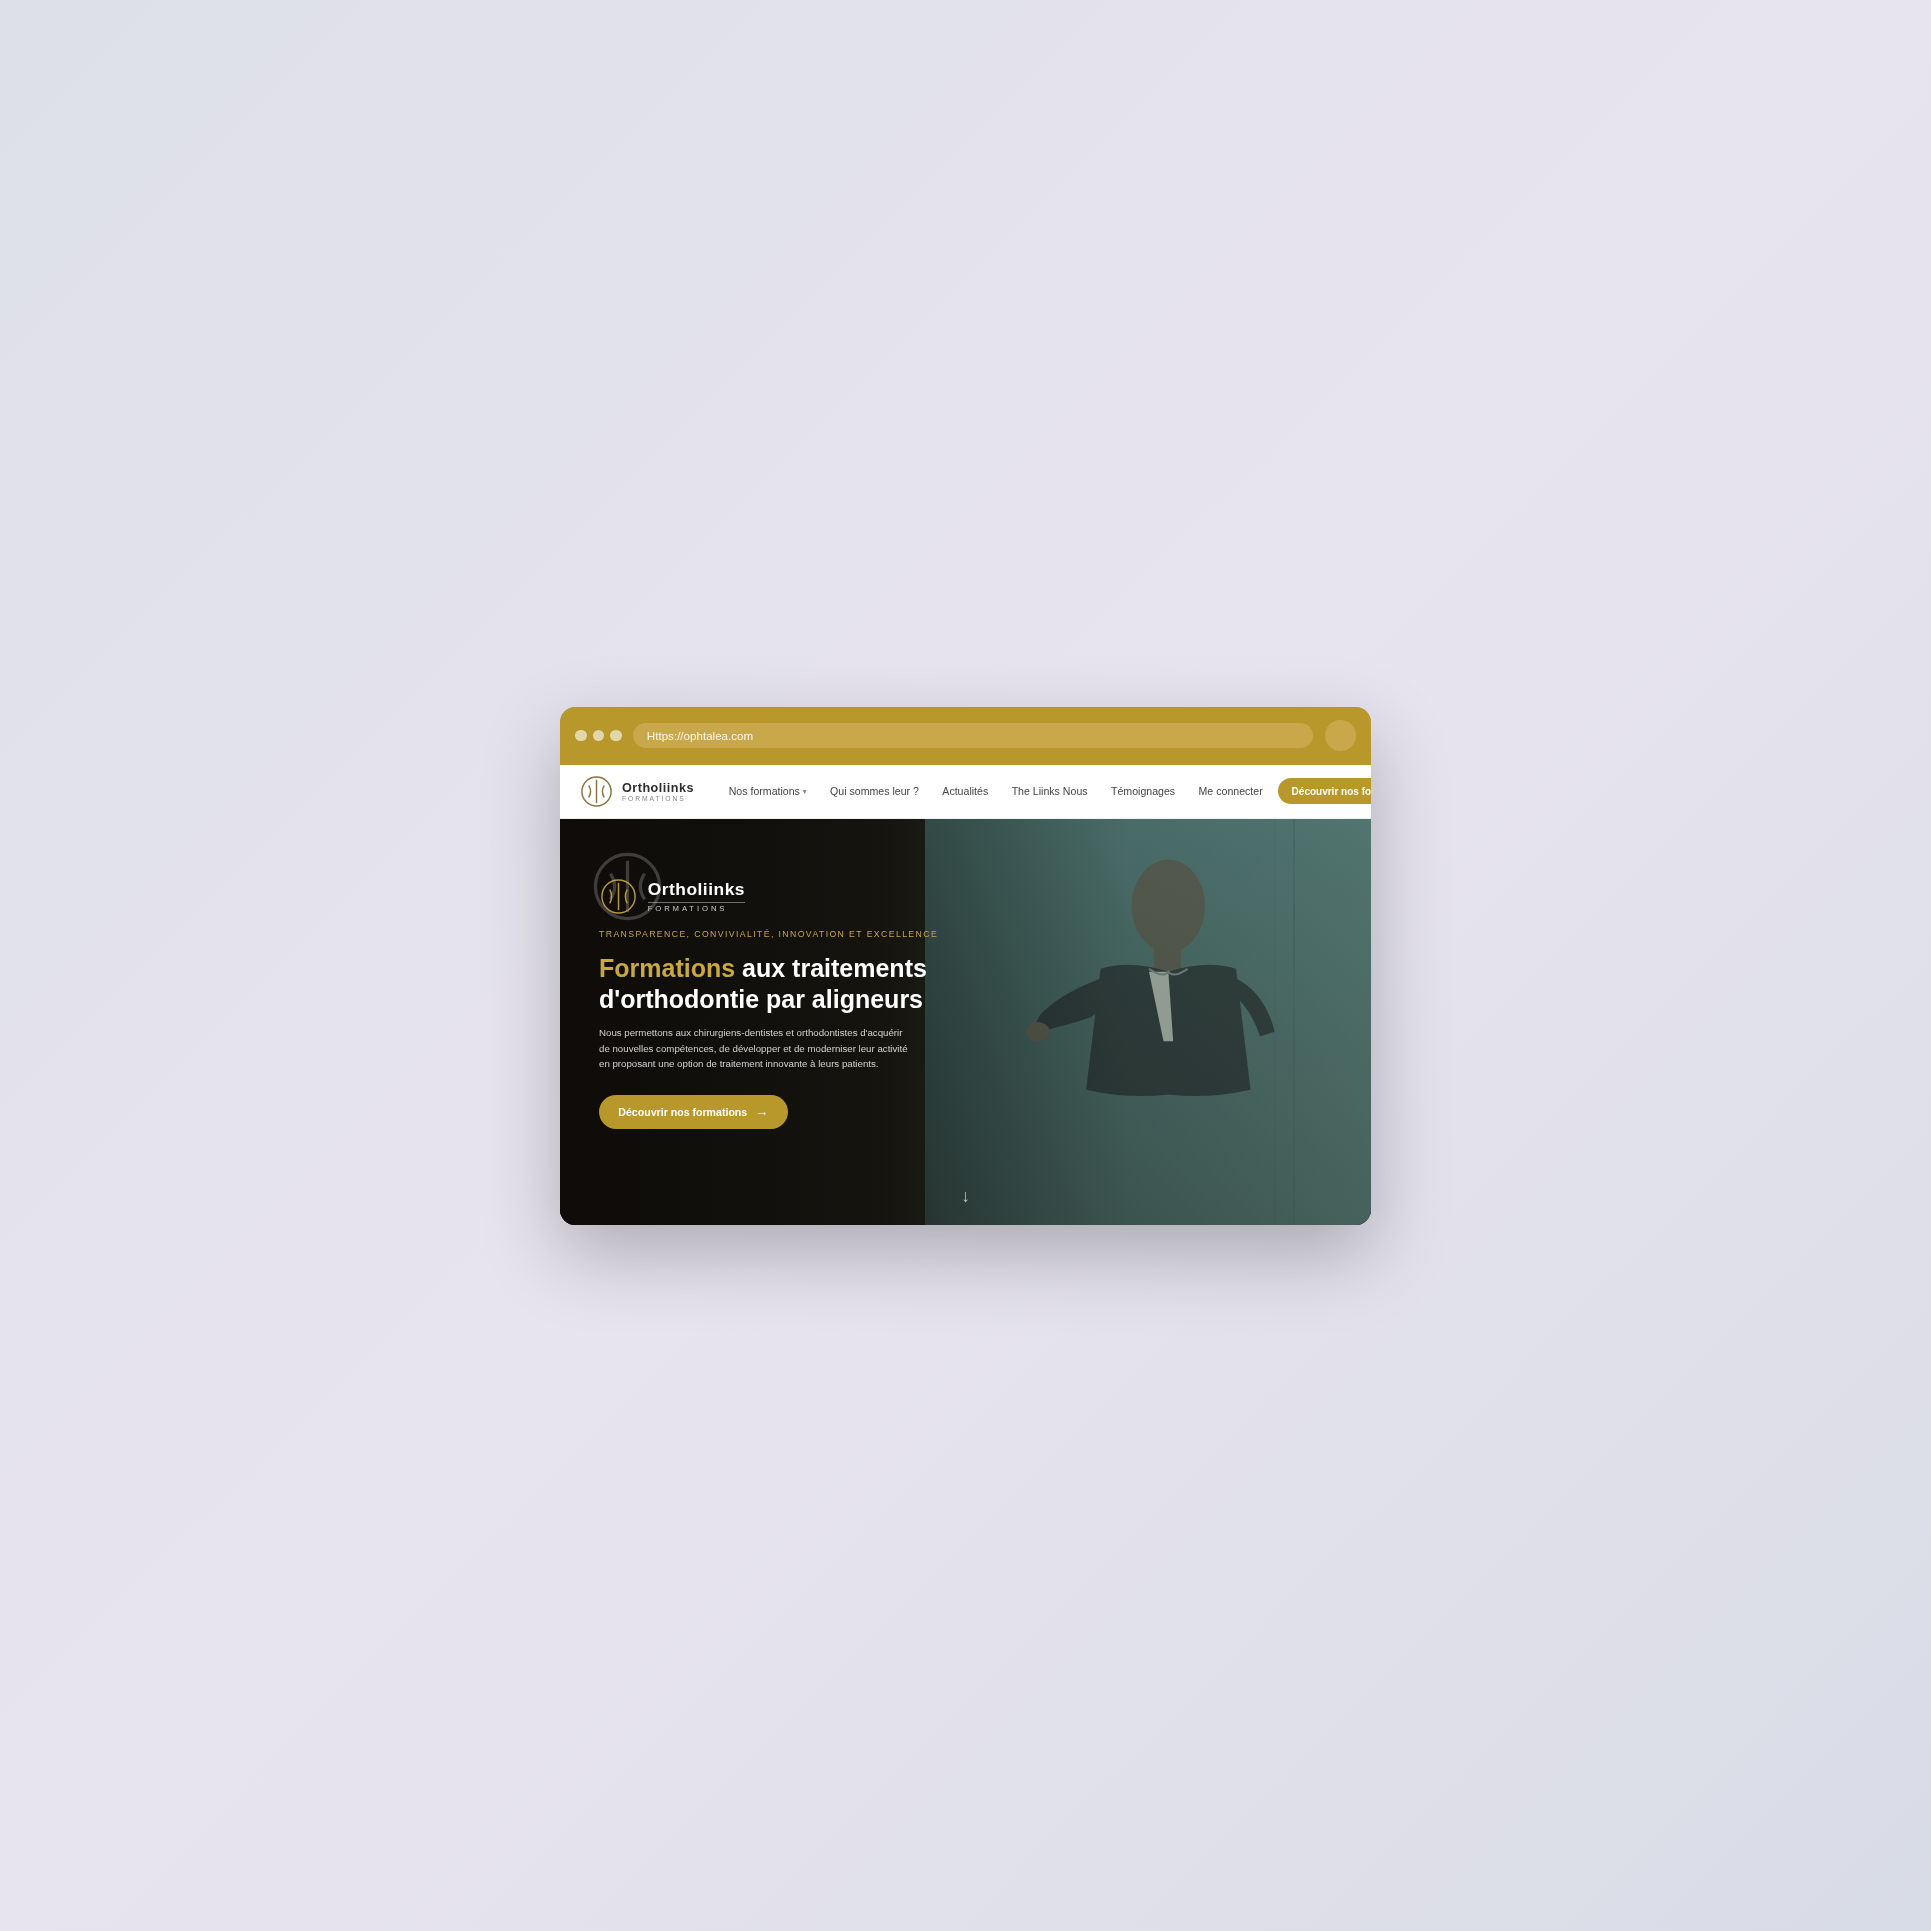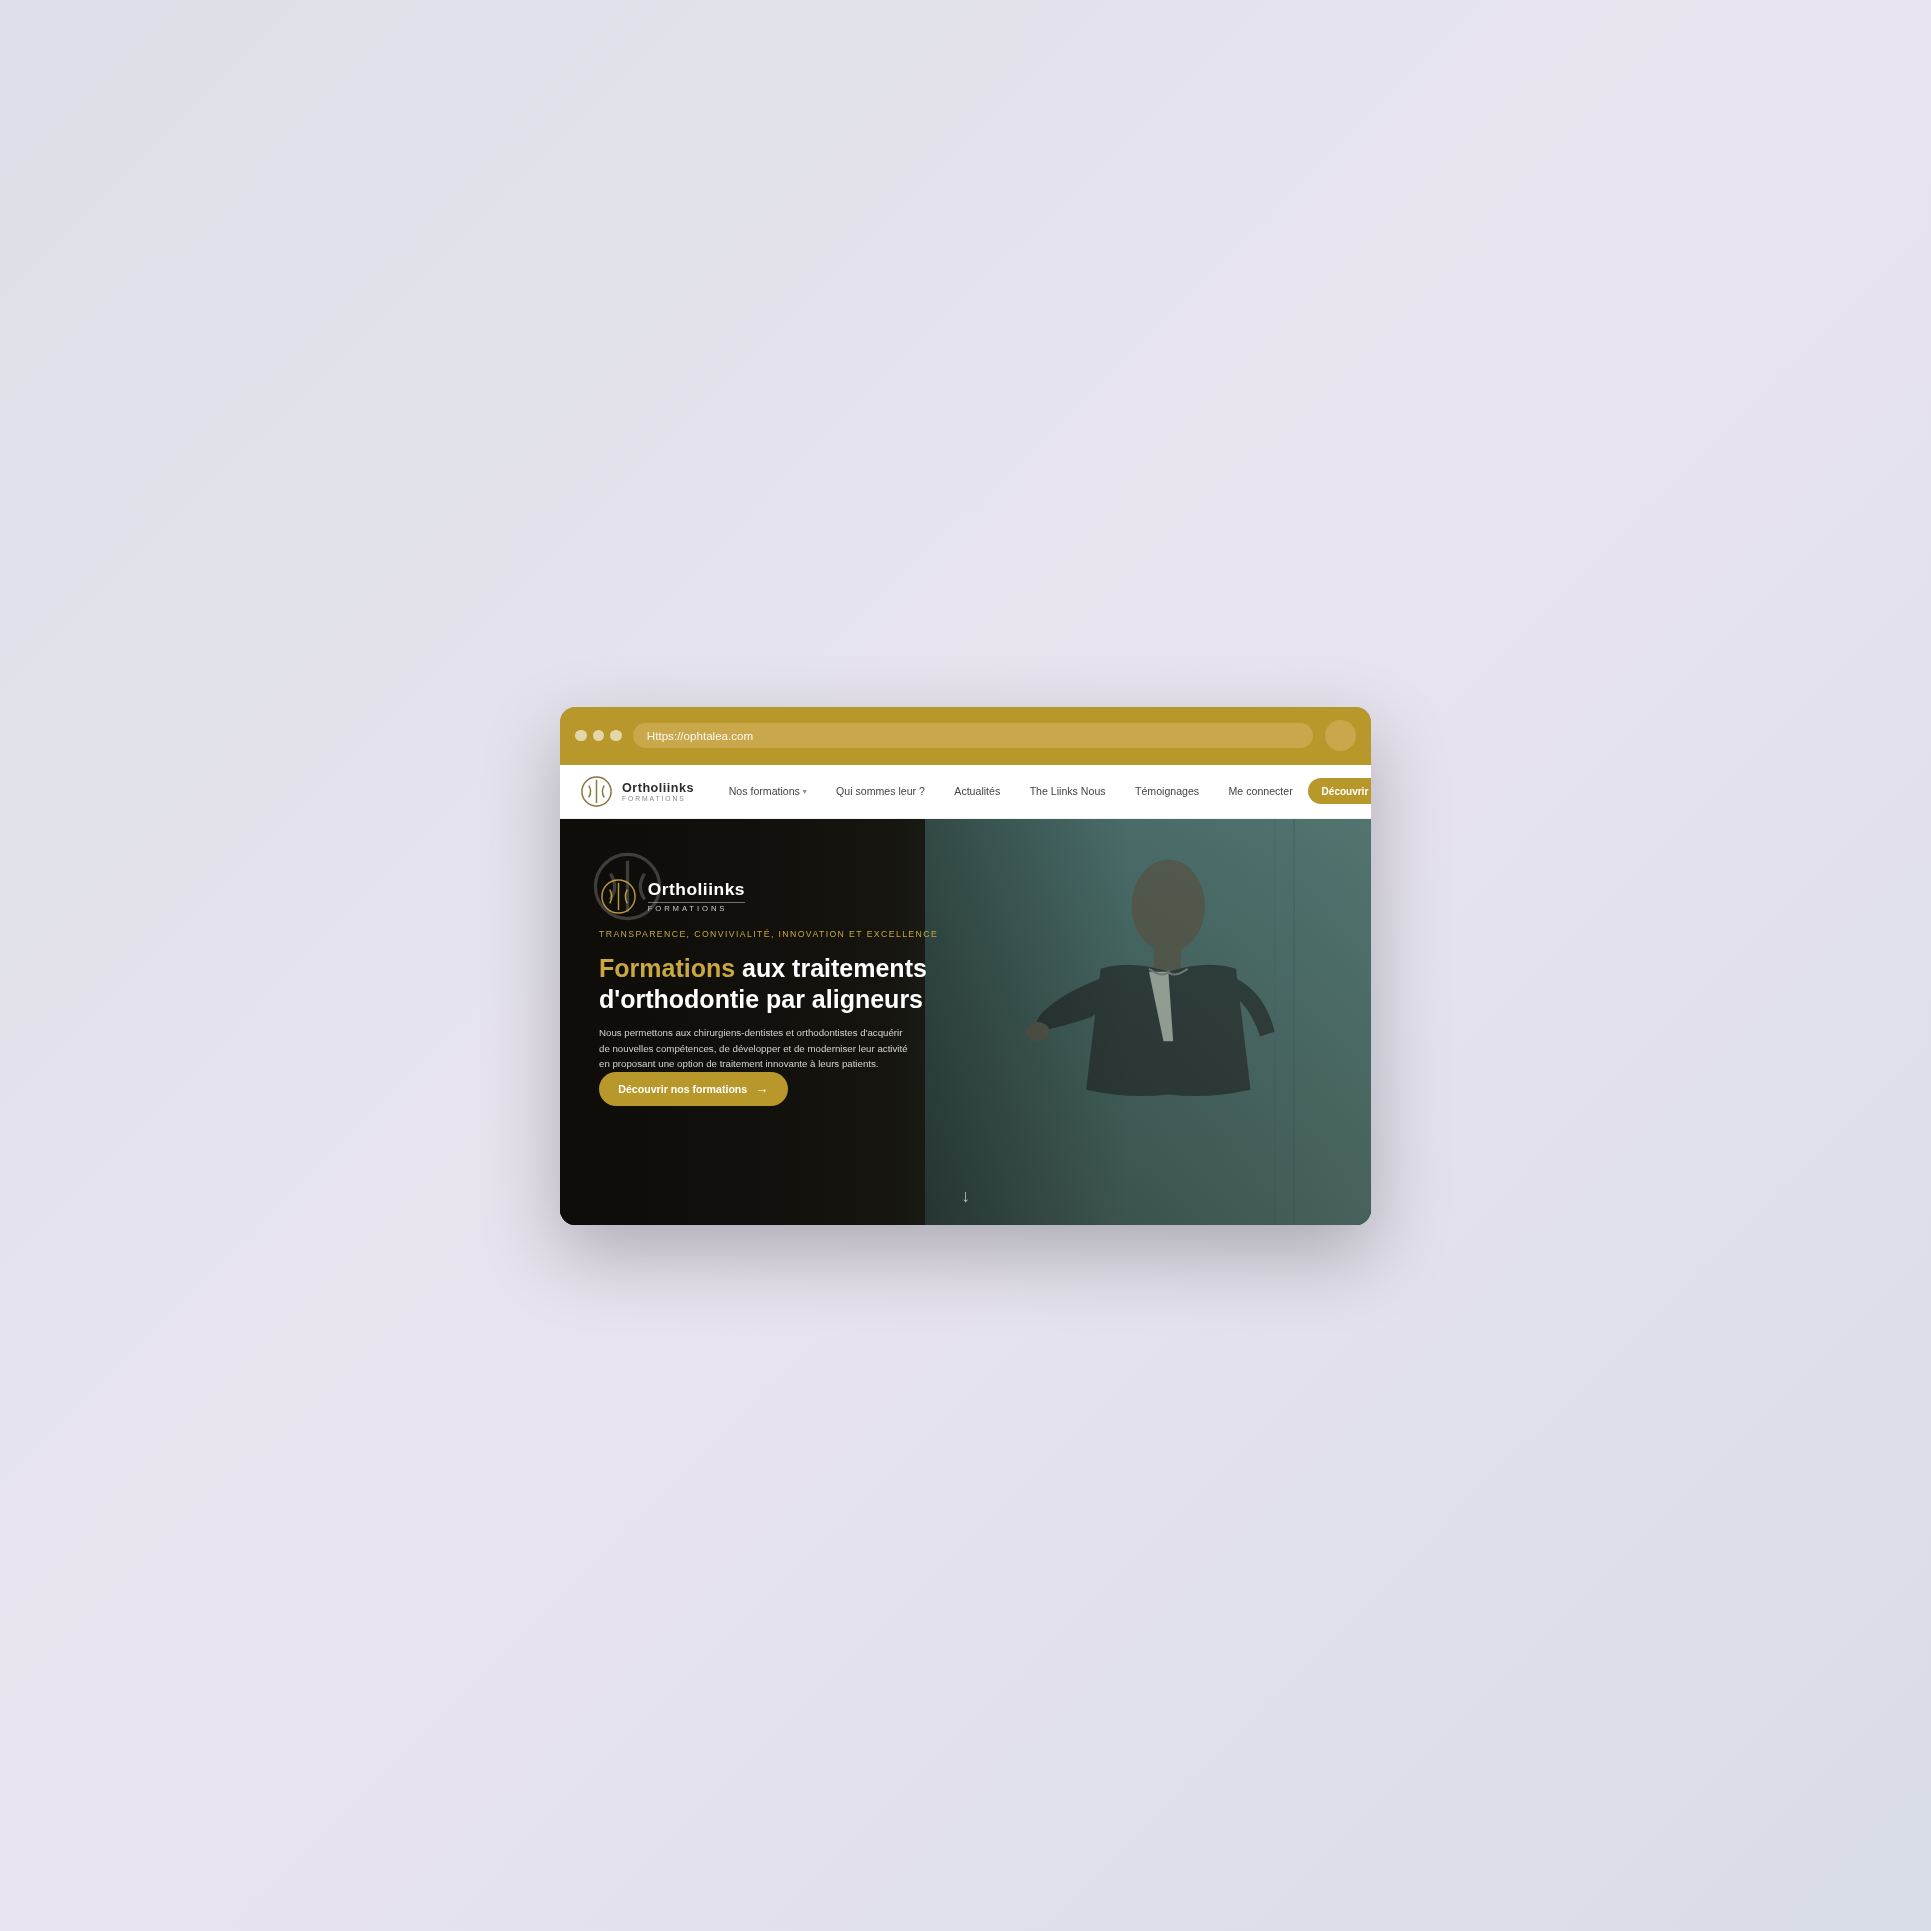--- a/index.html
+++ b/index.html
@@ -99,21 +99,21 @@
     .logo-sub {
       font-size: 6.8px;
       color: #888;
       letter-spacing: 1.9px;
       text-transform: uppercase;
     }
 
     .nav-links {
       display: flex;
       align-items: flex-end;
-      gap: 14px;
+      gap: 8px;
       flex: 1;
     }
 
     .nav-link {
       font-size: 10.6px;
       color: #444;
       padding: 5.8px 7.7px;
       white-space: nowrap;
       cursor: pointer;
       display: flex;
@@ -254,20 +254,21 @@
     }
 
     .hero-title .highlight {
       color: #c9a840;
     }
 
     .hero-desc {
       font-size: 9.7px;
       color: rgba(255,255,255,0.8);
       line-height: 1.6;
+      margin-bottom: 23px;
       max-width: 309px;
     }
 
     .hero-button {
       display: inline-flex;
       align-items: center;
       gap: 7.7px;
       background: #b8982a;
       color: #fff;
       border: none;

